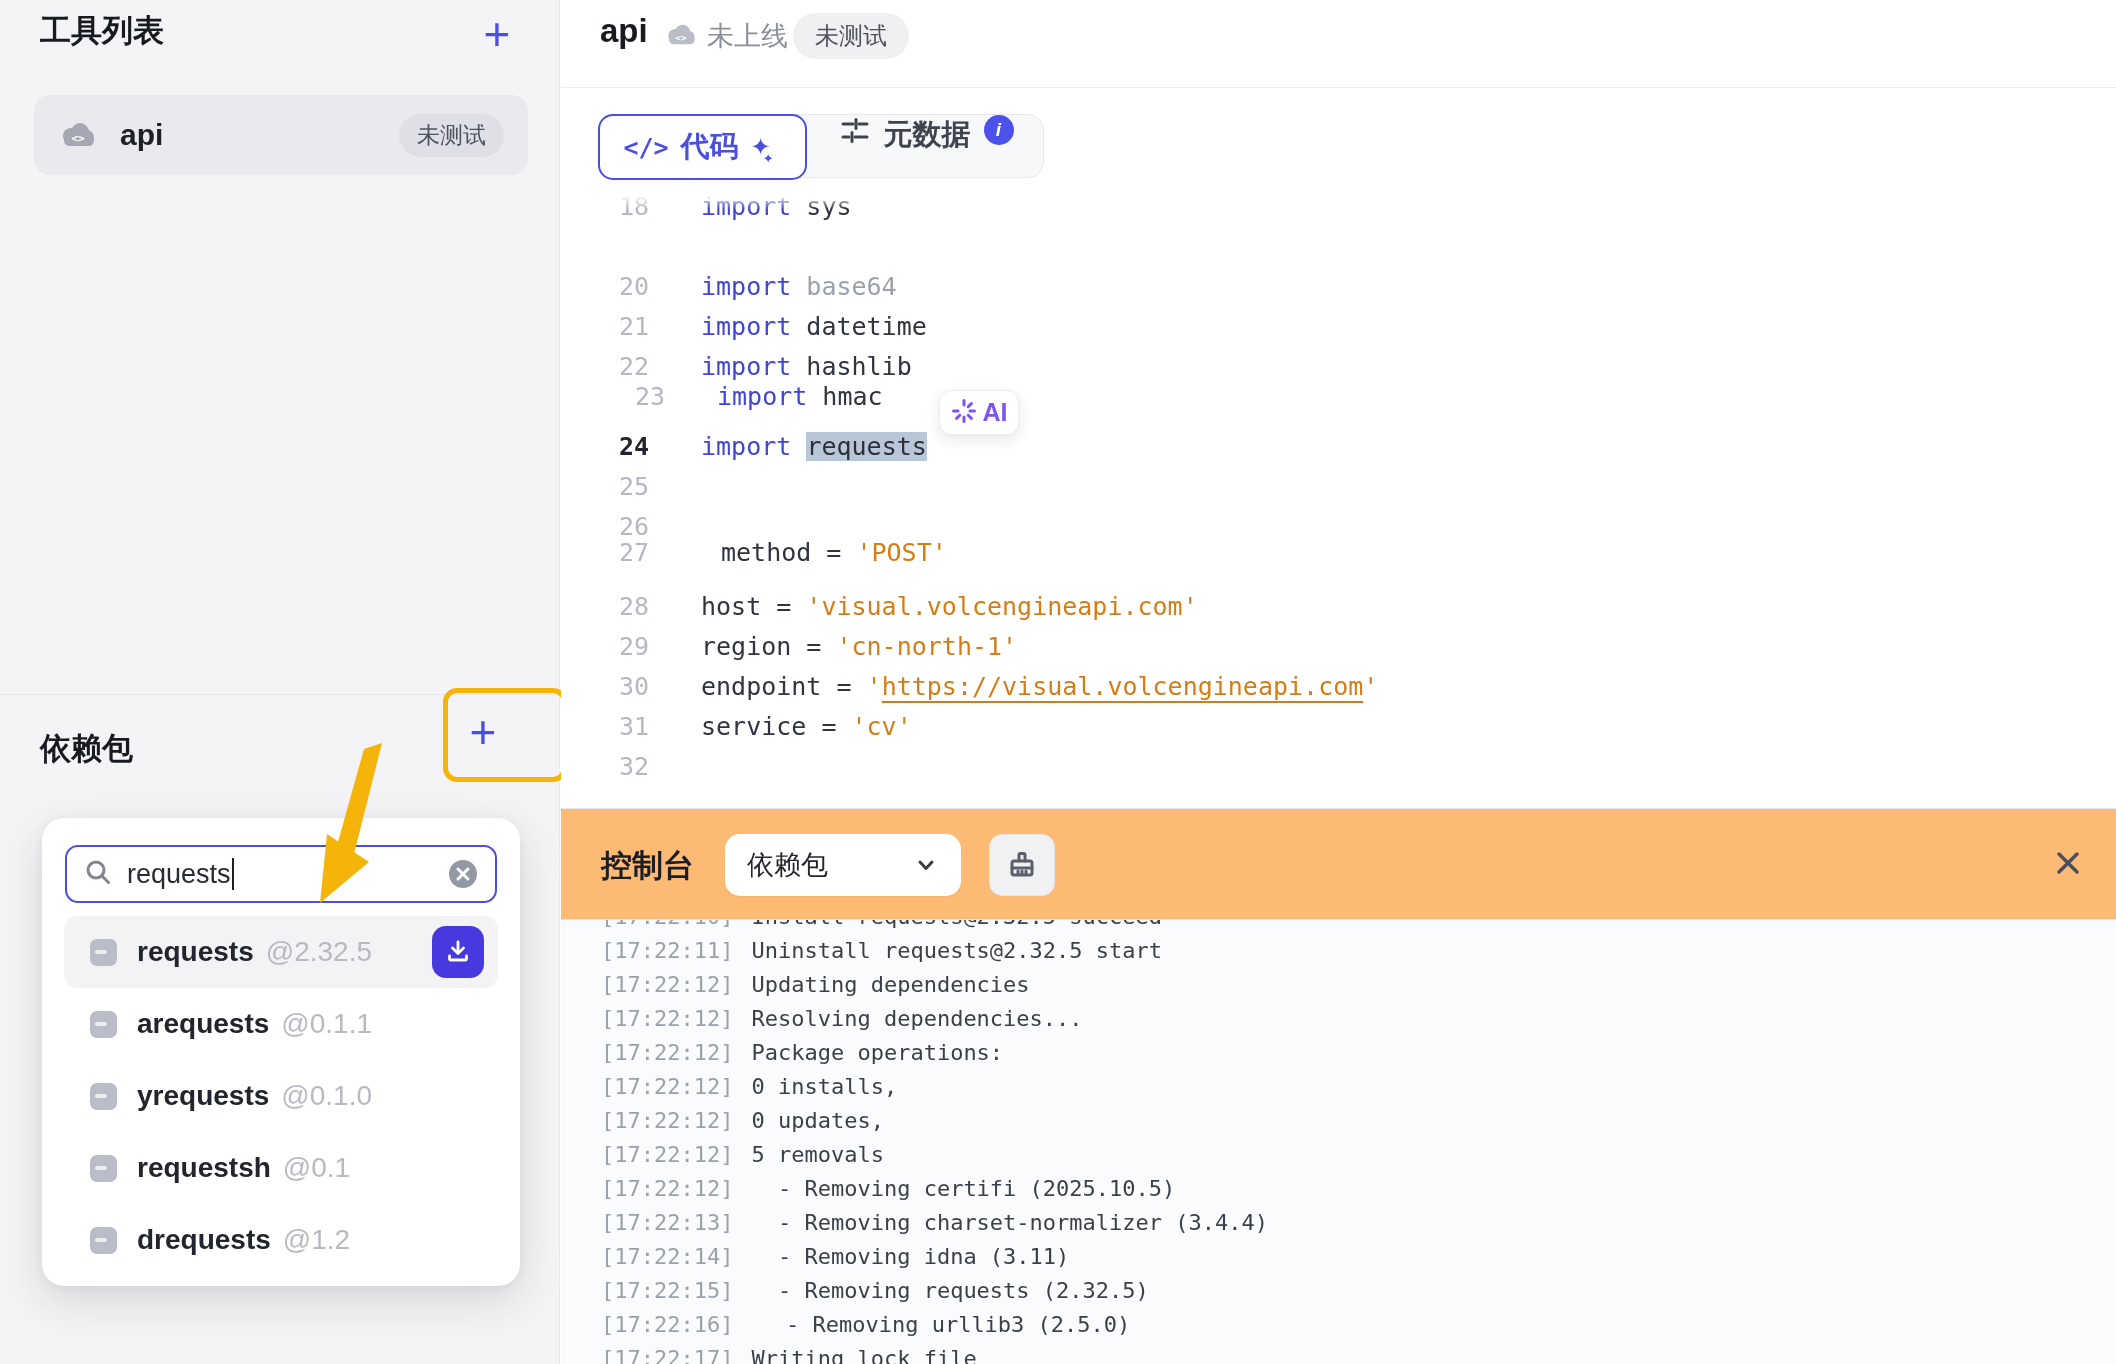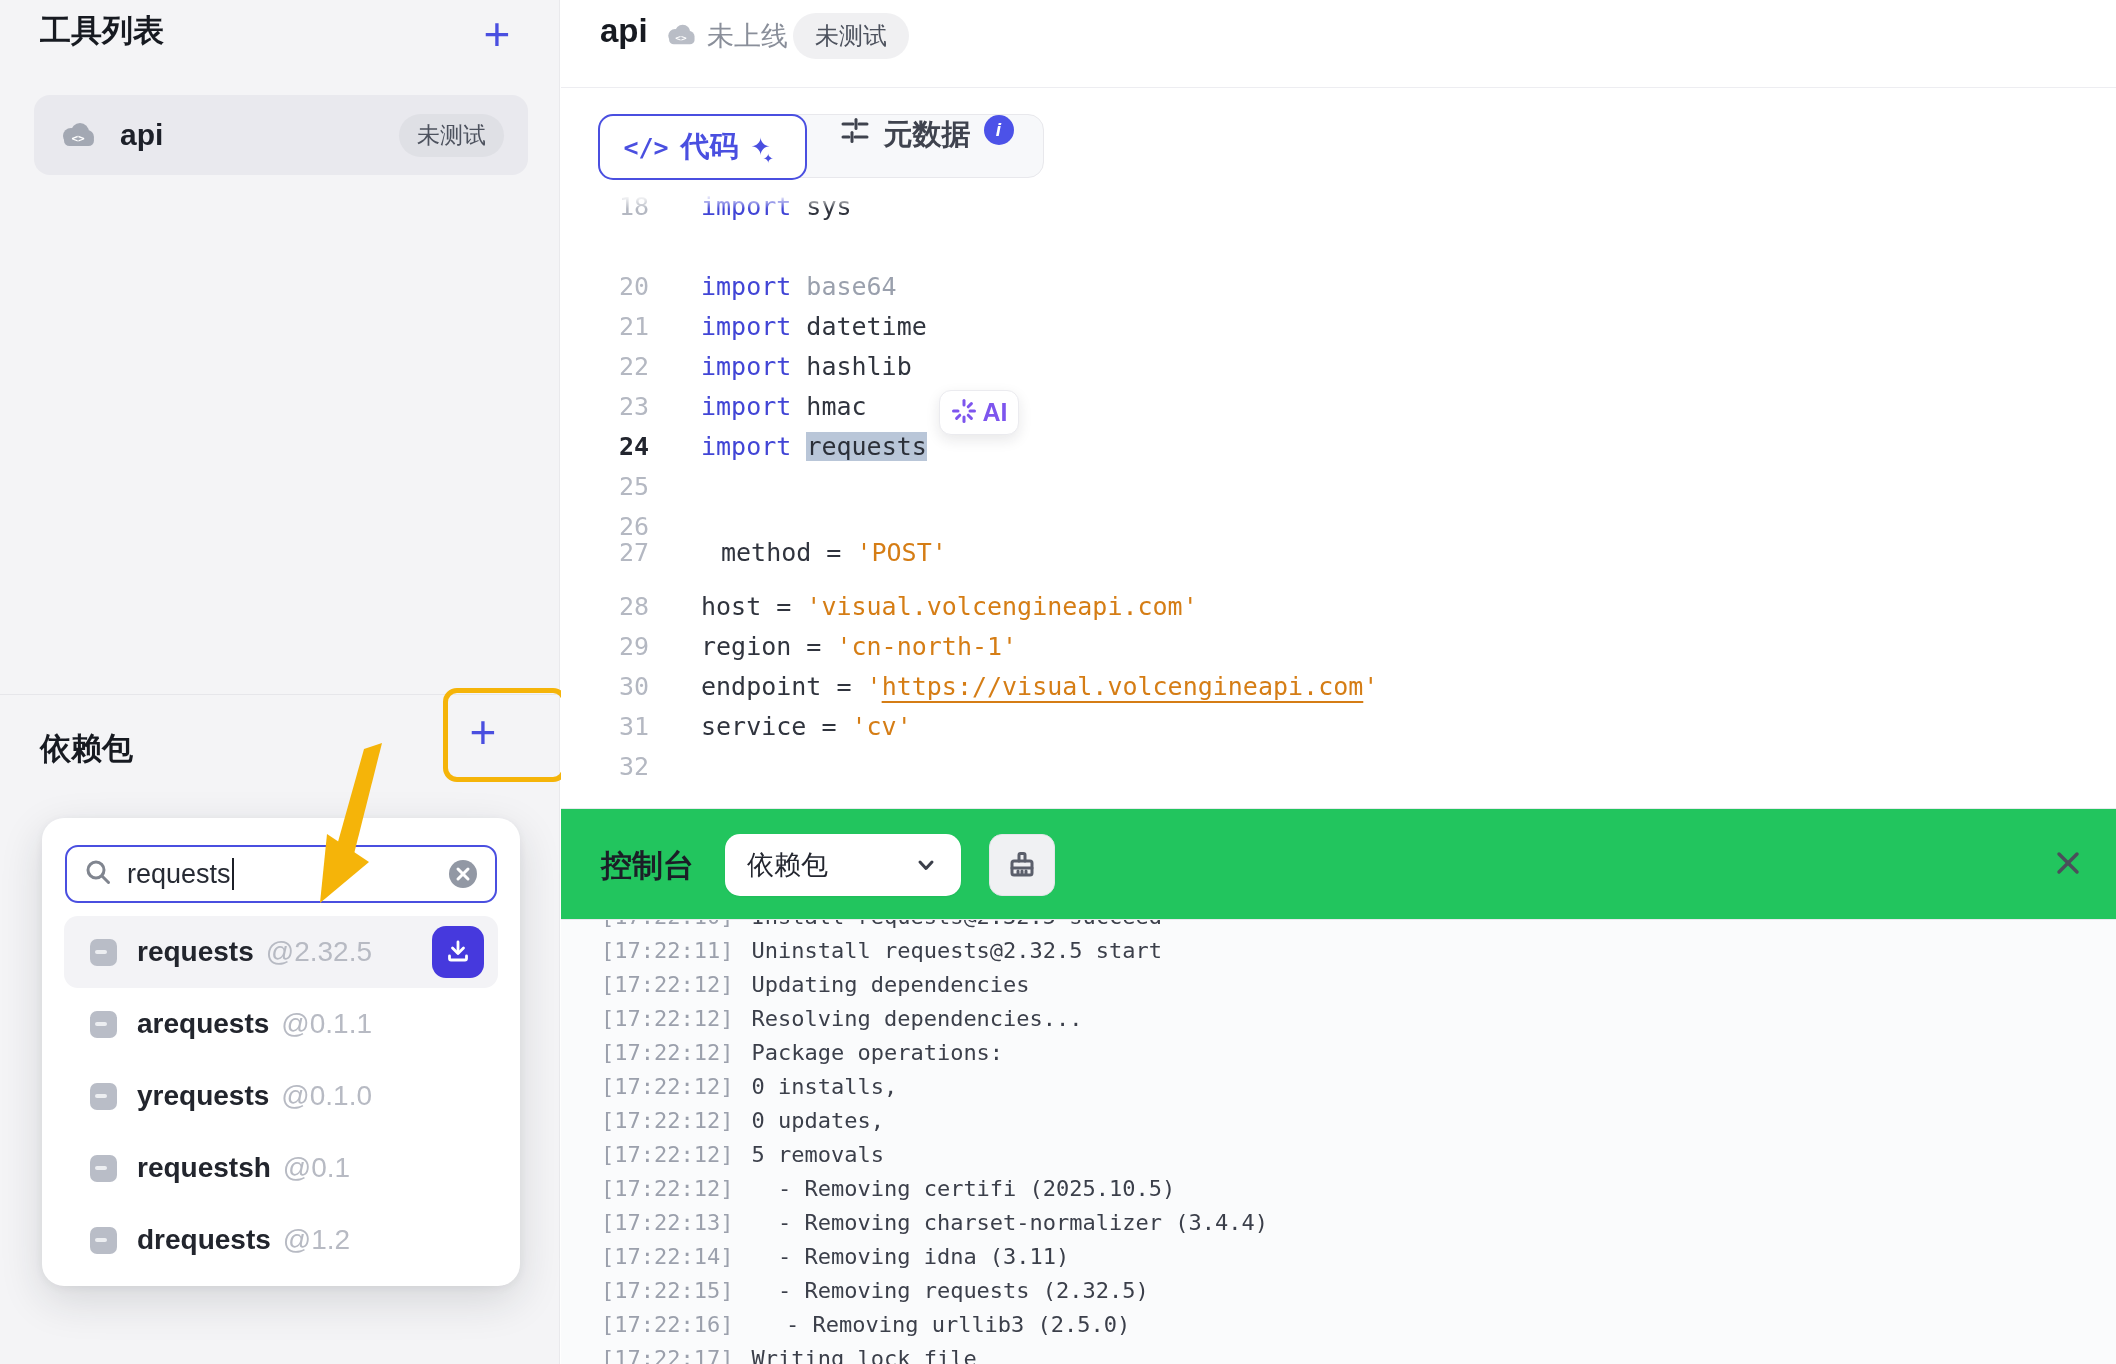--- a/index.html
+++ b/index.html
@@ -87,21 +87,21 @@
   .tk-str { color:#d57d15; }
   .tk-url { color:#d57d15; text-decoration:underline; text-underline-offset:6px; }
   .tk-sel { color:#2b2f38; background:#b9c6d8; }
 
   #ai-btn { position:absolute; left:378px; top:378px; width:80px; height:45px; background:#fff;
     border:1px solid #ebebef; border-radius:12px; box-shadow:0 5px 14px rgba(25,28,40,.10);
     display:flex; align-items:center; justify-content:center; gap:6px; cursor:pointer;margin-top:12px; }
   #ai-btn .ai-label { font-size:25px; font-weight:800; color:#7d55ee; }
 
   
-  #console-header { position:absolute; left:0; top:808px; width:100%; height:112px; background:#22c55e;
+  #console-header { position:absolute; left:0; top:808px; width:100%; height:112px; background:#fdba74;
     border-top:1px solid #e8e9ed; border-bottom:1px solid #e8e9ed; }
   .c-title { position:absolute; left:40px; top:36px; font-size:31px; font-weight:700; color:#1b1e27; }
   .c-select { position:absolute; left:164px; top:25px; width:236px; height:62px; background:#fff;
     border-radius:15px; display:flex; align-items:center; padding:0 22px; cursor:pointer;
     box-shadow:0 1px 2px rgba(25,28,40,.05); }
   .c-select .sel-label { font-size:27px; color:#23262f; }
   .c-select svg { margin-left:auto; }
   .c-clean { position:absolute; left:428px; top:25px; width:66px; height:62px; background:#f0f1f3;
     border:1px solid #e4e5e9; border-radius:13px; display:flex; align-items:center; justify-content:center; cursor:pointer; }
   .c-close { position:absolute; right:26px; top:32px; width:44px; height:44px; display:flex;
@@ -252,21 +252,21 @@
         <span class="src"><span class="tk-kw">import</span><span class="tk-dim"> base64</span></span>
       </div>
       <div class="code-line" style="top: 111px;">
         <span class="ln">21</span>
         <span class="src"><span class="tk-kw">import</span><span class="tk-d"> datetime</span></span>
       </div>
       <div class="code-line" style="top: 151px;">
         <span class="ln">22</span>
         <span class="src"><span class="tk-kw">import</span><span class="tk-d"> hashlib</span></span>
       </div>
-      <div class="code-line" style="top: 191px;">
+      <div class="code-line" style="top: 181px; padding-left: 16px;">
         <span class="ln">23</span>
         <span class="src"><span class="tk-kw">import</span><span class="tk-d"> hmac</span></span>
       </div>
       <div class="code-line" style="top: 231px;">
         <span class="ln active">24</span>
         <span class="src"><span class="tk-kw">import</span><span class="tk-d"> </span><span class="tk-sel">requests</span></span>
       </div>
       <div class="code-line" style="top: 271px;">
         <span class="ln">25</span>
         <span class="src"></span>

